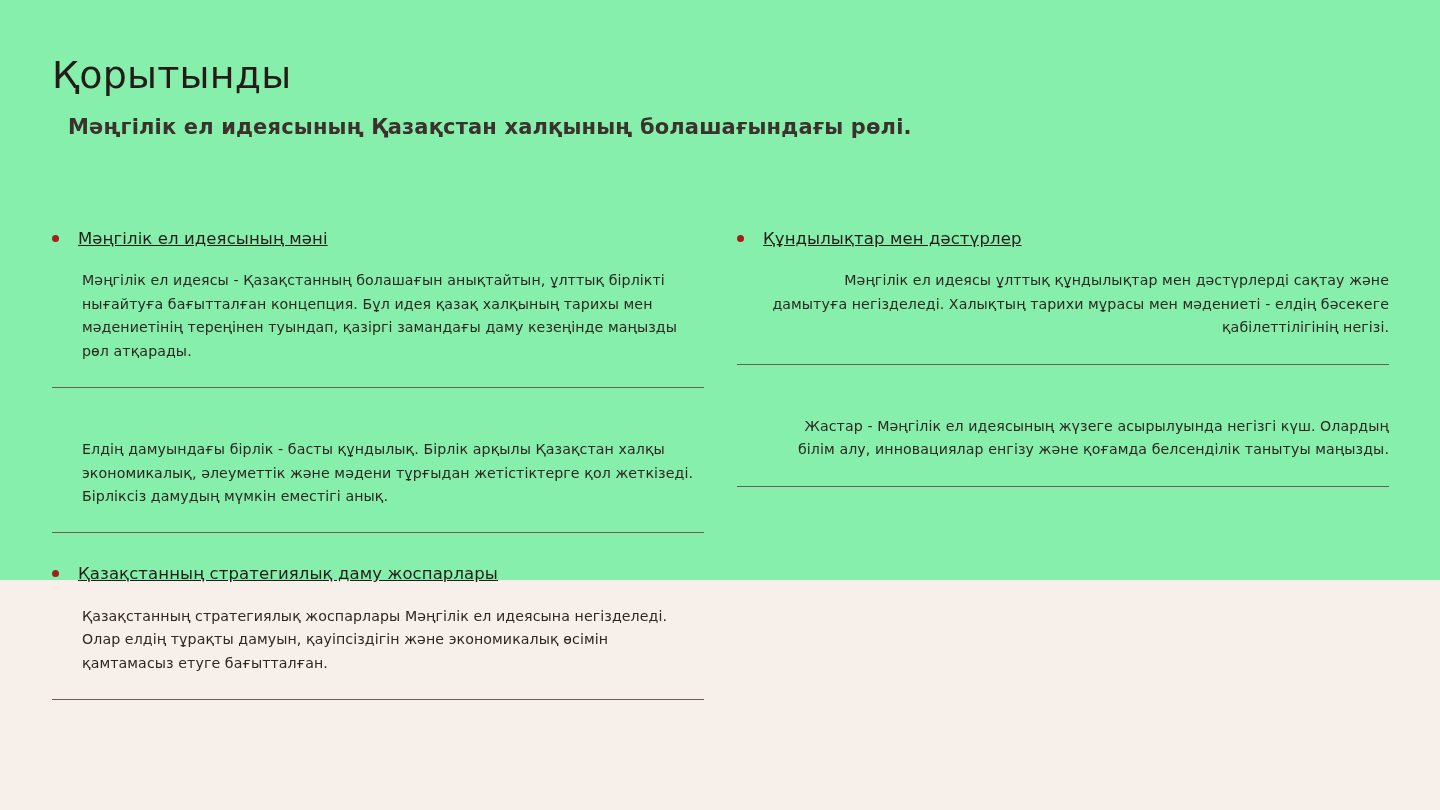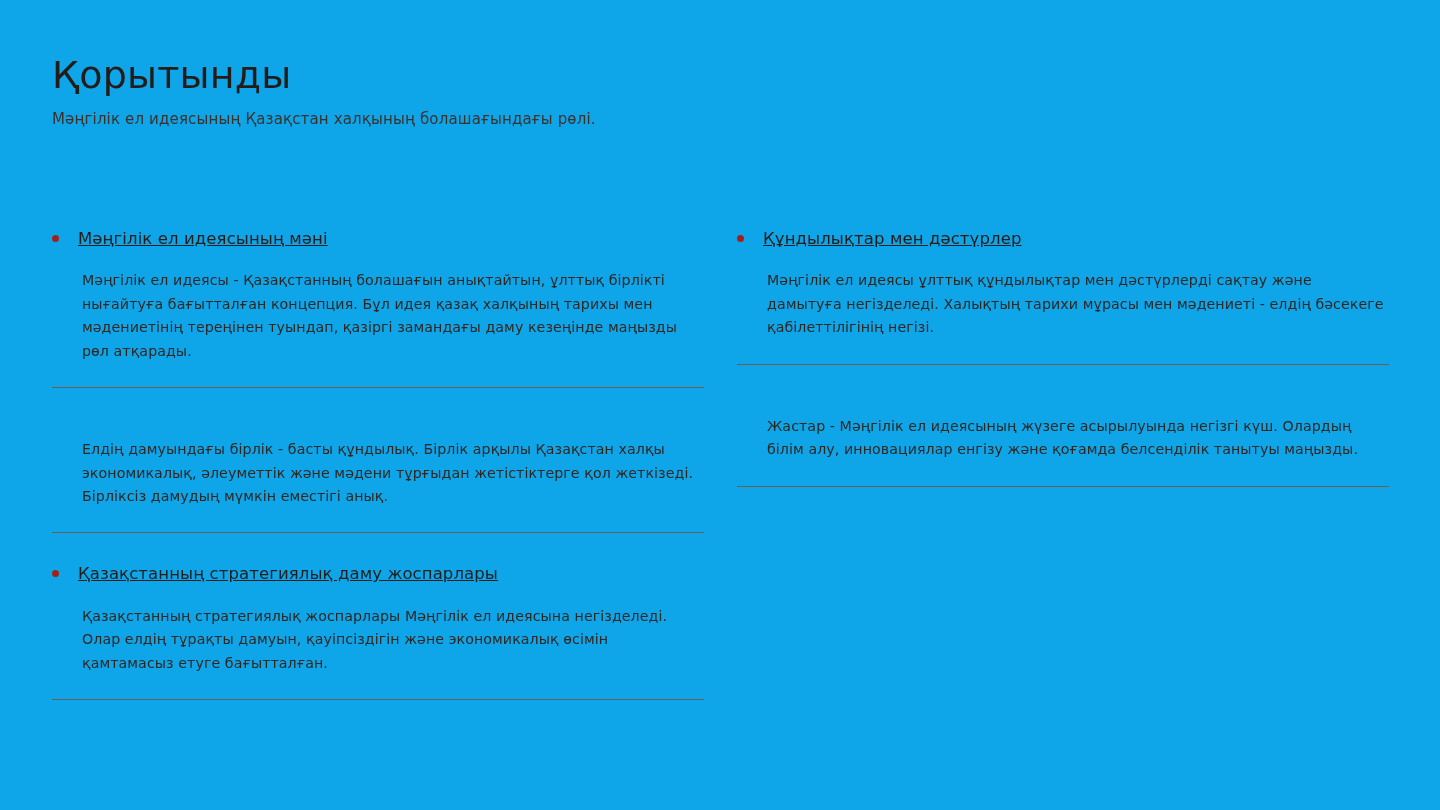--- a/index.html
+++ b/index.html
@@ -11,45 +11,45 @@
     width: 1440px;
     height: 810px;
     background: #f7efe9;
     font-family: "DejaVu Sans", "Liberation Sans", sans-serif;
     color: #2b2420;
     overflow: hidden;
   }
   .slide {
     position: relative;
     width: 1440px;
-    height: 810px;
+    height: 580px;
     box-sizing: border-box;
-    background: #0ea5e9;
+    background: #86efac;
   }
   .header {
     position: absolute;
     left: 52px;
     top: 54px;
     width: 1000px;
   }
   .slide-title {
     font-size: 38px;
     font-weight: 400;
     line-height: 1.12;
     letter-spacing: 0.2px;
     color: #231c18;
     margin: 0 0 12px 0;
     font-family: "DejaVu Sans", "Liberation Sans", sans-serif;
   }
   .slide-subtitle {
-    font-size: 15px;
-    font-weight: 400;
+    font-size: 21px;
+    font-weight: 700;
     line-height: 1.35;
     color: #3b322c;
-    margin: 0;
+    margin: 16px;
     letter-spacing: 0.15px;
   }
   .columns {
     position: absolute;
     left: 52px;
     top: 228px;
     width: 1356px;
     display: flex;
     gap: 33px;
   }
@@ -97,21 +97,21 @@
     letter-spacing: 0.08px;
     max-width: 620px;
   }
   .divider {
     height: 1px;
     background: #6d5d53;
     margin: 24px 0 0 0;
     width: 100%;
   }
   .gap-after-divider { height: 30px; }
-  .right-col .item-body { max-width: 630px; }
+  .right-col .item-body { max-width: 630px; text-align: right; }
 </style>
 </head>
 <body>
 
 <div class="slide">
 
   <div class="header">
     <h1 class="slide-title">Қорытынды</h1>
     <p class="slide-subtitle">Мәңгілік ел идеясының Қазақстан халқының болашағындағы рөлі.</p>
   </div>

